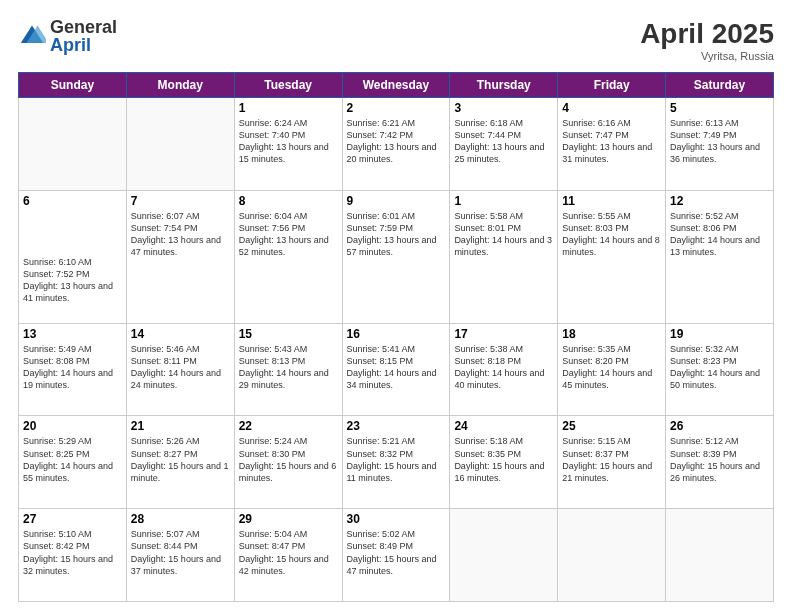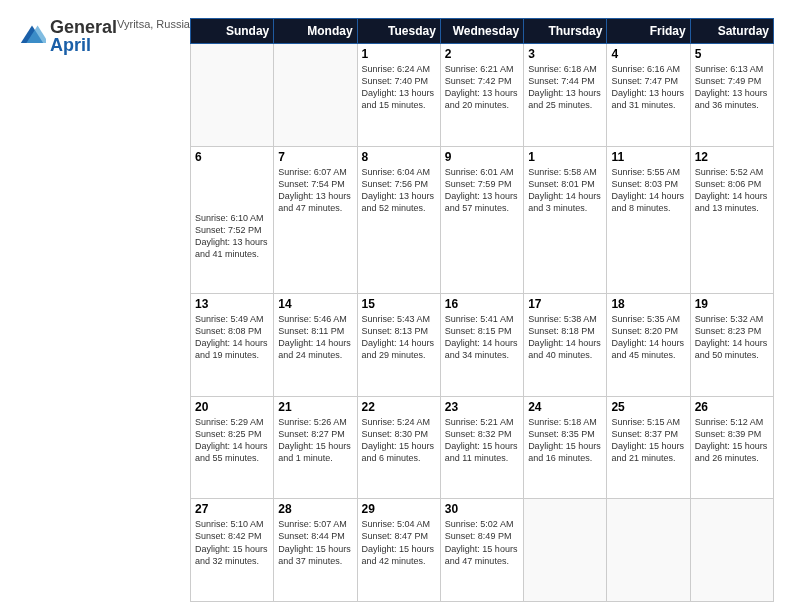--- a/index.html
+++ b/index.html
@@ -8,21 +8,21 @@
       background: #fff;
       width: 792px;
       height: 612px;
       overflow: hidden;
     }
     .page {
       width: 792px;
       height: 612px;
       padding: 18px 18px 10px 18px;
       display: flex;
-      flex-direction: row;
+      flex-direction: column;
     }
     .header {
       display: flex;
       justify-content: space-between;
       align-items: flex-start;
       margin-bottom: 10px;
     }
     .logo {
       display: flex;
       align-items: center;
@@ -60,26 +60,26 @@
       color: #555;
     }
     .calendar {
       flex: 1;
       border: 1px solid #ccc;
       border-collapse: collapse;
       width: 100%;
       table-layout: fixed;
     }
     .calendar th {
-      background-color: #0f172a;
+      background-color: #701a75;
       color: #fff;
       font-size: 12px;
       font-weight: bold;
       padding: 5px 4px;
-      text-align: right;
+      text-align: center;
       border: 1px solid #1f5a9f;
     }
     .calendar td {
       border: 1px solid #ccc;
       vertical-align: top;
       padding: 3px 4px;
       font-size: 9.5px;
       color: #333;
       background: #fff;
       height: 82px;
@@ -108,20 +108,21 @@
       <svg class="logo-icon" viewBox="0 0 40 40">
         <polygon points="20,5 36,30 4,30" fill="#1a5fa8"></polygon>
         <polygon points="28,5 44,30 12,30" fill="#4a9fd4" opacity="0.7"></polygon>
       </svg>
       <div class="logo-text">
         <span class="logo-general">General</span>
         <span class="logo-blue">April</span>
       </div>
     </div>
     <div class="title-block">
+      <div class="month-title">April 2025</div>
       <div class="location">Vyritsa, Russia</div>
     </div>
   </div>
 
   <table class="calendar">
     <thead>
       <tr>
 
       <th>Sunday</th>
           <th>Monday</th>

